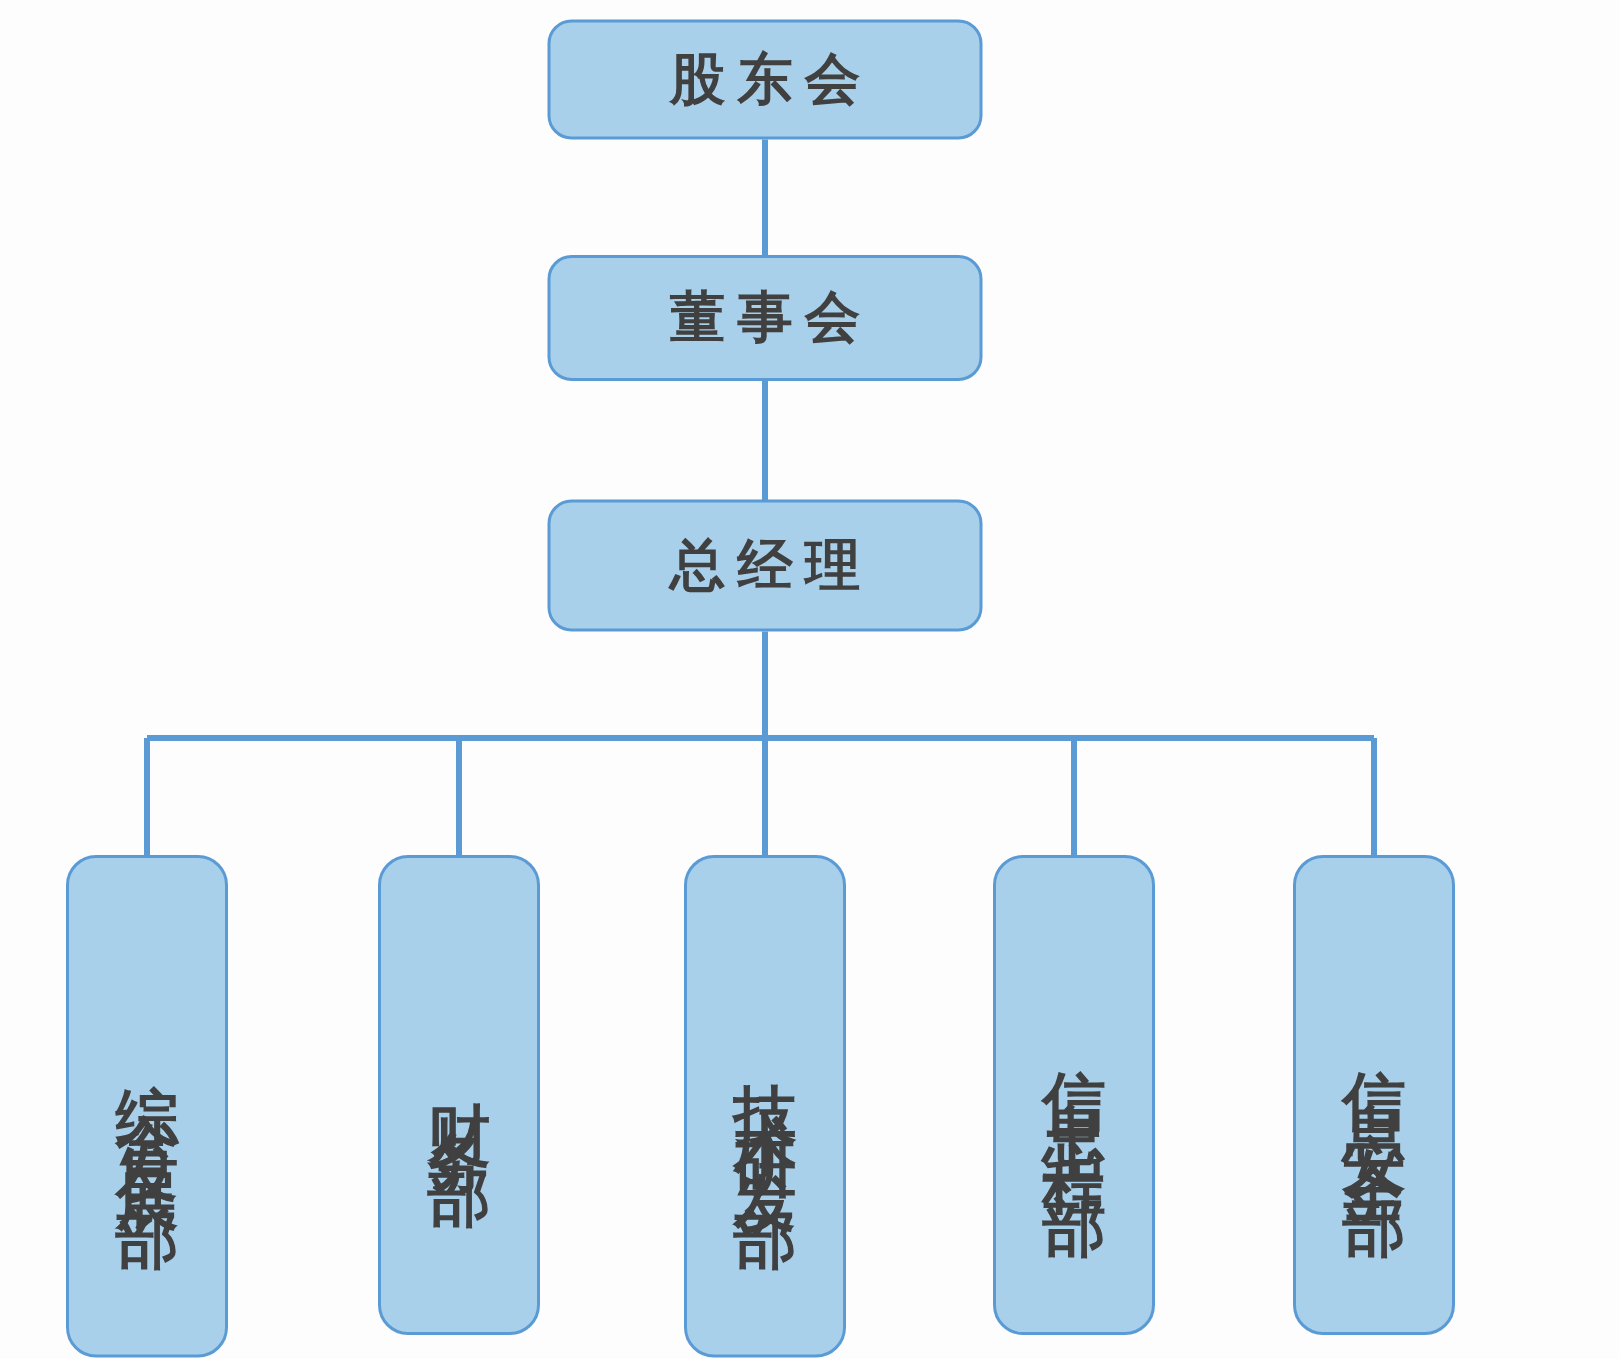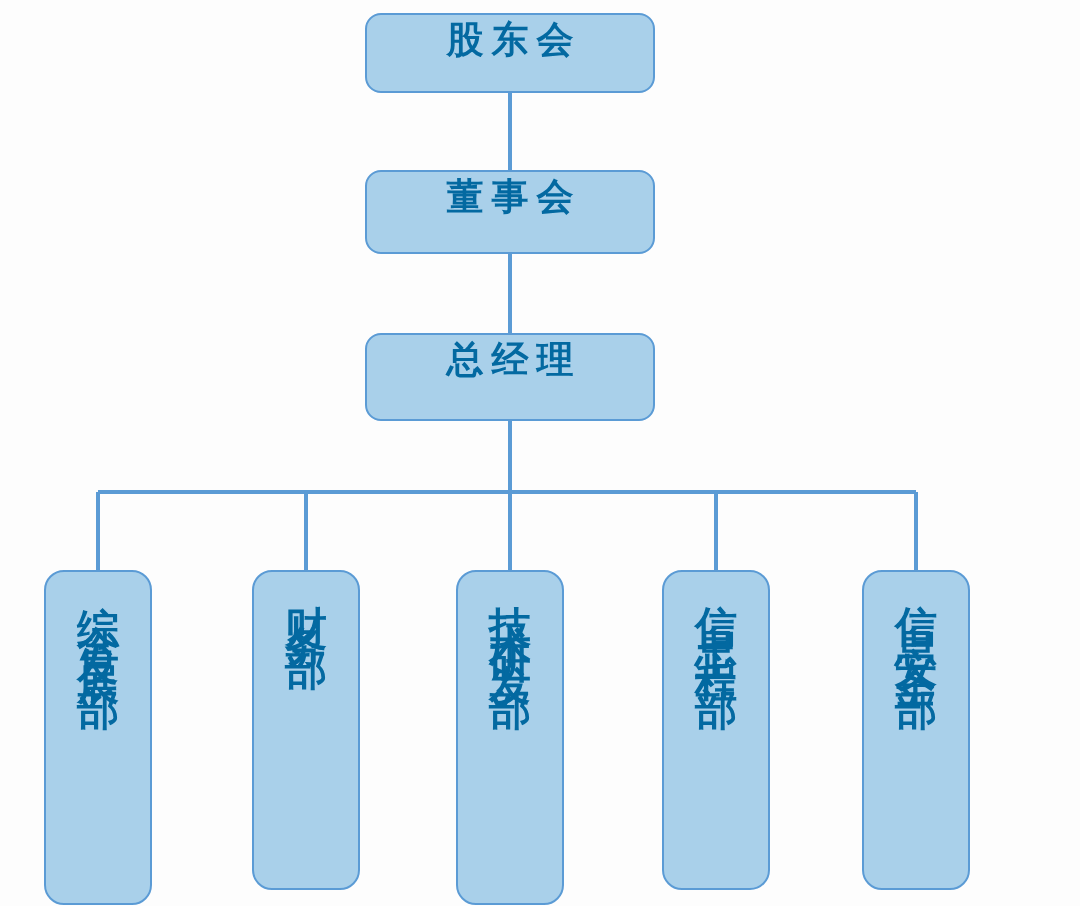--- a/index.html
+++ b/index.html
@@ -21,23 +21,23 @@
     width: 1080px;
     height: 906px;
     z-index: 1;
   }
   .node {
     position: absolute;
     z-index: 2;
     background: #a9d0ea;
     border: 2px solid #5b9bd5;
     display: flex;
-    align-items: flex-start;
+    align-items: center;
     justify-content: center;
-    color: #0369a1;
+    color: #404040;
     box-sizing: border-box;
   }
   .top-node {
     width: 290px;
     left: 365px;
     border-radius: 16px;
     font-size: 37px;
     font-weight: bold;
     letter-spacing: 8px;
   }

